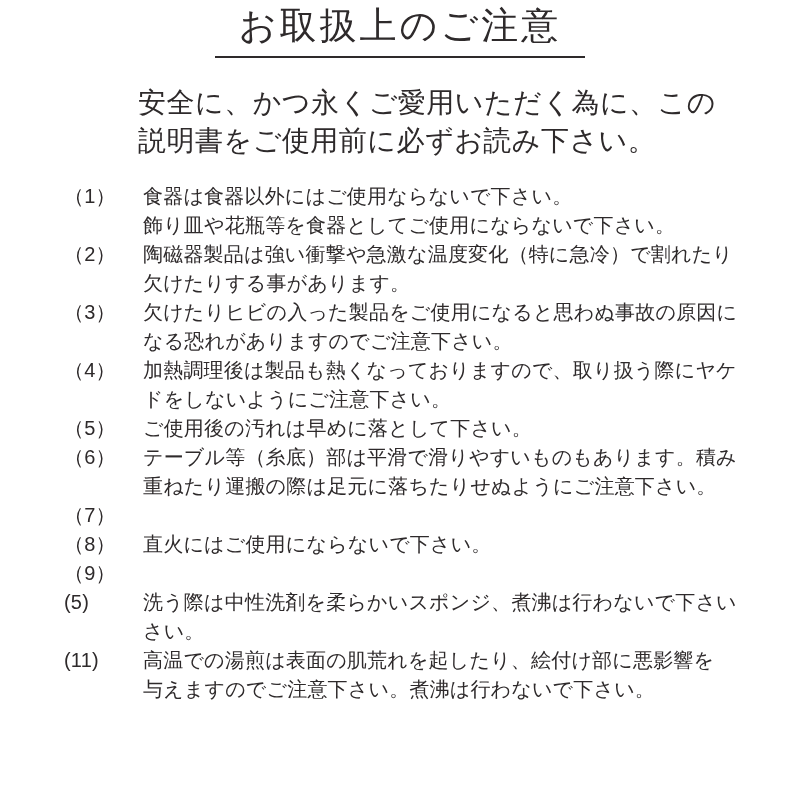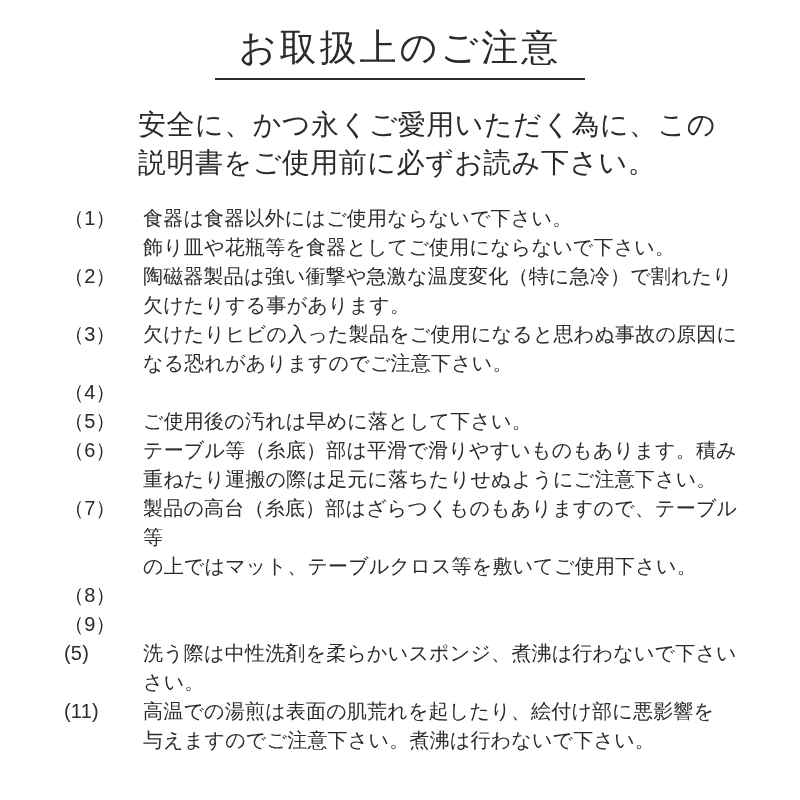--- a/index.html
+++ b/index.html
@@ -15,21 +15,21 @@
   }
   .page {
     position: relative;
     width: 800px;
     height: 800px;
     overflow: hidden;
     background: #ffffff;
   }
   .title-wrap {
     text-align: center;
-    padding-top: 26px;
+    padding-top: 4px;
   }
   .page-title {
     display: inline-block;
     margin: 0;
     font-size: 37px;
     font-weight: 500;
     letter-spacing: 3px;
     line-height: 1.2;
     padding: 0 24px 8px 24px;
     border-bottom: 2px solid #2e2a2b;
@@ -88,41 +88,42 @@
     </div>
 
     <div class="note">
       <span class="note-num">（3）</span>
       <span class="note-text">欠けたりヒビの入った製品をご使用になると思わぬ事故の原因に
 なる恐れがありますのでご注意下さい。</span>
     </div>
 
     <div class="note">
       <span class="note-num">（4）</span>
+      <span class="note-text">加熱調理後は製品も熱くなっておりますので、取り扱う際にヤケ
+ドをしないようにご注意下さい。</span>
     </div>
 
     <div class="note">
       <span class="note-num">（5）</span>
       <span class="note-text">ご使用後の汚れは早めに落として下さい。</span>
     </div>
 
     <div class="note">
       <span class="note-num">（6）</span>
       <span class="note-text">テーブル等（糸底）部は平滑で滑りやすいものもあります。積み
 重ねたり運搬の際は足元に落ちたりせぬようにご注意下さい。</span>
     </div>
 
     <div class="note">
       <span class="note-num">（7）</span>
-      <span class="note-text">製品の高台（糸底）部はざらつくものもありますので、テーブル等
-の上ではマット、テーブルクロス等を敷いてご使用下さい。</span>
     </div>
 
     <div class="note">
       <span class="note-num">（8）</span>
+      <span class="note-text">直火にはご使用にならないで下さい。</span>
     </div>
 
     <div class="note">
       <span class="note-num">（9）</span>
     </div>
 
     <div class="note">
       <span class="note-num">(5)</span>
       <span class="note-text">洗う際は中性洗剤を柔らかいスポンジ、煮沸は行わないで下さい
 さい。</span>

